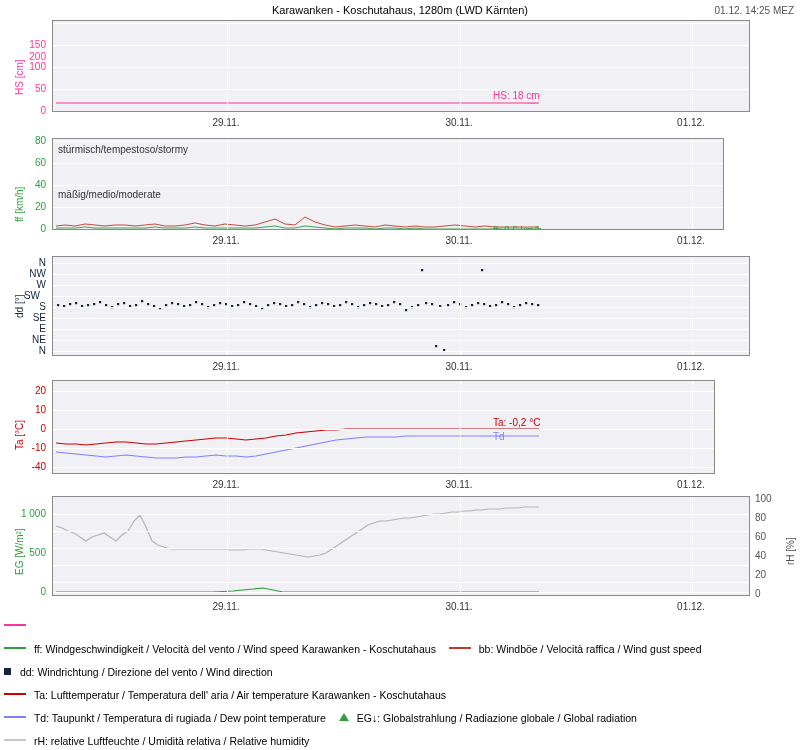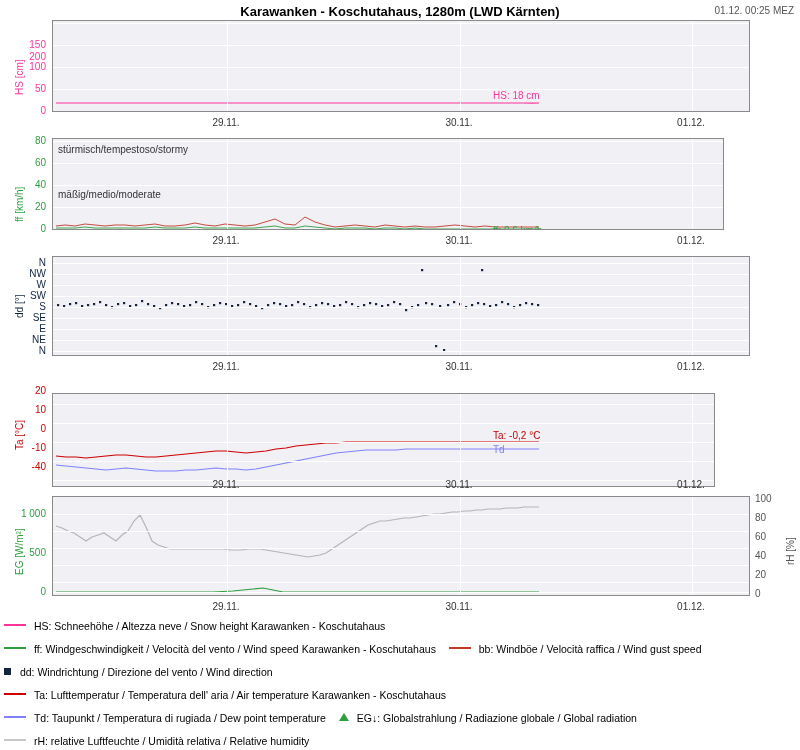--- a/index.html
+++ b/index.html
@@ -7,21 +7,21 @@
     width:800px;height:750px;
     background:#ffffff;
     font-family:"Liberation Sans", sans-serif;
     font-size:11px;
     color:#000;
     position:relative;
     overflow:hidden;
   }
   .title{
     position:absolute;top:4px;left:0;width:800px;text-align:center;
-    font-size:13px;font-weight:bold;color:#000;
+    font-size:11px;font-weight:normal;color:#000;
   }
   .timestamp{
     position:absolute;top:5px;right:6px;font-size:10px;color:#555;
   }
   .panel{position:absolute;}
   .plot{
     position:absolute;
     background:#f0f0f5;
     border:1px solid #8a8a8a;
     box-sizing:border-box;
@@ -56,21 +56,21 @@
   .lgitem{display:inline-block;margin-right:10px;vertical-align:middle;}
   .swatch{display:inline-block;width:22px;height:2px;vertical-align:middle;margin-right:5px;margin-bottom:2px;}
   .swatch-dot{display:inline-block;width:7px;height:7px;vertical-align:middle;margin-right:6px;margin-bottom:1px;}
   .swatch-tri{display:inline-block;width:0;height:0;border-left:5px solid transparent;border-right:5px solid transparent;vertical-align:middle;margin-right:5px;margin-bottom:1px;}
   .lgtext{display:inline-block;vertical-align:middle;}
 </style>
 </head>
 <body>
 
 <div class="title">Karawanken - Koschutahaus, 1280m (LWD Kärnten)</div>
-<div class="timestamp">01.12. 00:25 MEZ</div>
+<div class="timestamp">01.12. 14:25 MEZ</div>
 
 <div class="panel">
   <div class="axlabel" style="left:14px;top:95px;color:#ff3399;">HS [cm]</div>
   <div class="ytick" style="left:18px;top:22px;width:28px;color:#ff3399;margin-top:34px;">200</div>
   <div class="ytick" style="left:18px;top:44px;width:28px;color:#ff3399;">150</div>
   <div class="ytick" style="left:18px;top:66px;width:28px;color:#ff3399;">100</div>
   <div class="ytick" style="left:18px;top:88px;width:28px;color:#ff3399;">50</div>
   <div class="ytick" style="left:18px;top:110px;width:28px;color:#ff3399;">0</div>
 
   <div class="plot" style="left:52px;top:20px;width:698px;height:92px;">
@@ -120,21 +120,21 @@
   <div class="xtick" style="left:226px;top:235px;">29.11.</div>
   <div class="xtick" style="left:459px;top:235px;">30.11.</div>
   <div class="xtick" style="left:691px;top:235px;">01.12.</div>
 </div>
 
 <div class="panel">
   <div class="axlabel" style="left:14px;top:318px;color:#13253f;">dd [°]</div>
   <div class="ytick" style="left:18px;top:262px;width:28px;color:#13253f;">N</div>
   <div class="ytick" style="left:18px;top:273px;width:28px;color:#13253f;">NW</div>
   <div class="ytick" style="left:18px;top:284px;width:28px;color:#13253f;">W</div>
-  <div class="ytick" style="left:18px;top:295px;width:28px;color:#13253f;">SW</div>
+  <div class="ytick" style="left:18px;top:295px;width:28px;color:#13253f;text-align:center;">SW</div>
   <div class="ytick" style="left:18px;top:306px;width:28px;color:#13253f;">S</div>
   <div class="ytick" style="left:18px;top:317px;width:28px;color:#13253f;">SE</div>
   <div class="ytick" style="left:18px;top:328px;width:28px;color:#13253f;">E</div>
   <div class="ytick" style="left:18px;top:339px;width:28px;color:#13253f;">NE</div>
   <div class="ytick" style="left:18px;top:350px;width:28px;color:#13253f;">N</div>
 
   <div class="plot" style="left:52px;top:256px;width:698px;height:100px;">
     <div class="gridv" style="left:174px;"></div>
     <div class="gridv" style="left:407px;"></div>
     <div class="gridv" style="left:639px;"></div>
@@ -242,21 +242,21 @@
 </div>
 
 <div class="panel">
   <div class="axlabel" style="left:14px;top:450px;color:#cc0000;">Ta [°C]</div>
   <div class="ytick" style="left:14px;top:390px;width:32px;color:#cc0000;">20</div>
   <div class="ytick" style="left:14px;top:409px;width:32px;color:#cc0000;">10</div>
   <div class="ytick" style="left:14px;top:428px;width:32px;color:#cc0000;">0</div>
   <div class="ytick" style="left:14px;top:447px;width:32px;color:#cc0000;">-10</div>
   <div class="ytick" style="left:14px;top:466px;width:32px;color:#cc0000;">-40</div>
 
-  <div class="plot" style="left:52px;top:380px;width:663px;height:94px;margin-top:13px;">
+  <div class="plot" style="left:52px;top:380px;width:663px;height:94px;">
     <div class="gridv" style="left:174px;"></div>
     <div class="gridv" style="left:407px;"></div>
     <div class="gridv" style="left:639px;"></div>
     <div class="gridh" style="top:10px;"></div>
     <div class="gridh" style="top:29px;"></div>
     <div class="gridh" style="top:48px;"></div>
     <div class="gridh" style="top:67px;"></div>
     <div class="gridh" style="top:86px;"></div>
     <svg width="698" height="94">
       <polyline fill="none" stroke="#8080ff" stroke-width="1.1" points="3,71 13,72 23,73 33,74 43,75 53,76 63,75 73,74 83,75 93,76 103,77 113,77 123,77 133,76 143,76 153,75 163,74 173,75 183,75 193,76 203,75 213,73 223,71 233,69 243,67 253,65 263,63 273,61 283,59 293,58 303,57 313,56 323,56 333,56 343,56 353,55 363,55 373,55 383,55 393,55 403,55 413,55 423,55 433,55 443,55 453,55 463,55 473,55 483,55 486,55"></polyline>
@@ -300,21 +300,20 @@
   <div class="axlabel" style="left:785px;top:565px;color:#555;">rH [%]</div>
 
   <div class="xtick" style="left:226px;top:601px;">29.11.</div>
   <div class="xtick" style="left:459px;top:601px;">30.11.</div>
   <div class="xtick" style="left:691px;top:601px;">01.12.</div>
 </div>
 
 <div class="legend" style="top:618px;">
   <span class="lgitem">
     <span class="swatch" style="background:#ff3399;"></span>
-    <span class="lgtext">HS: Schneehöhe / Altezza neve / Snow height  Karawanken - Koschutahaus</span>
   </span>
 </div>
 
 <div class="legend" style="top:641px;">
   <span class="lgitem">
     <span class="swatch" style="background:#2e9e3e;"></span>
     <span class="lgtext">ff: Windgeschwindigkeit / Velocità del vento / Wind speed  Karawanken - Koschutahaus</span>
   </span>
   <span class="lgitem">
     <span class="swatch" style="background:#c0392b;"></span>

